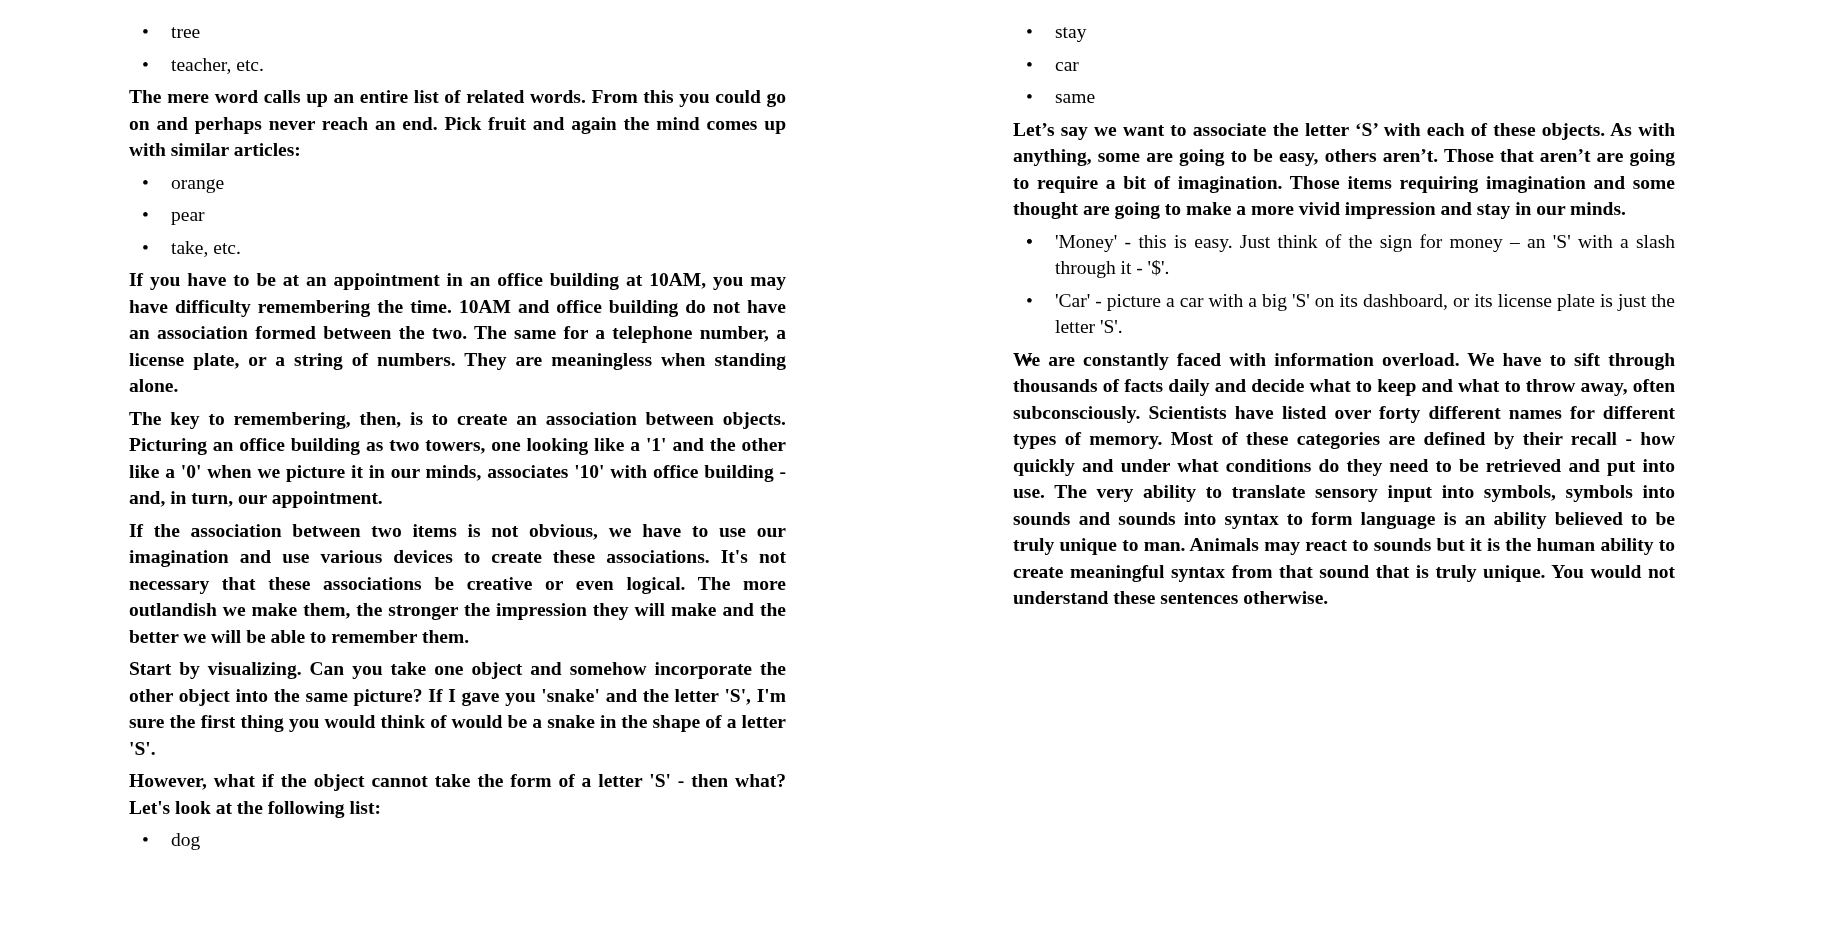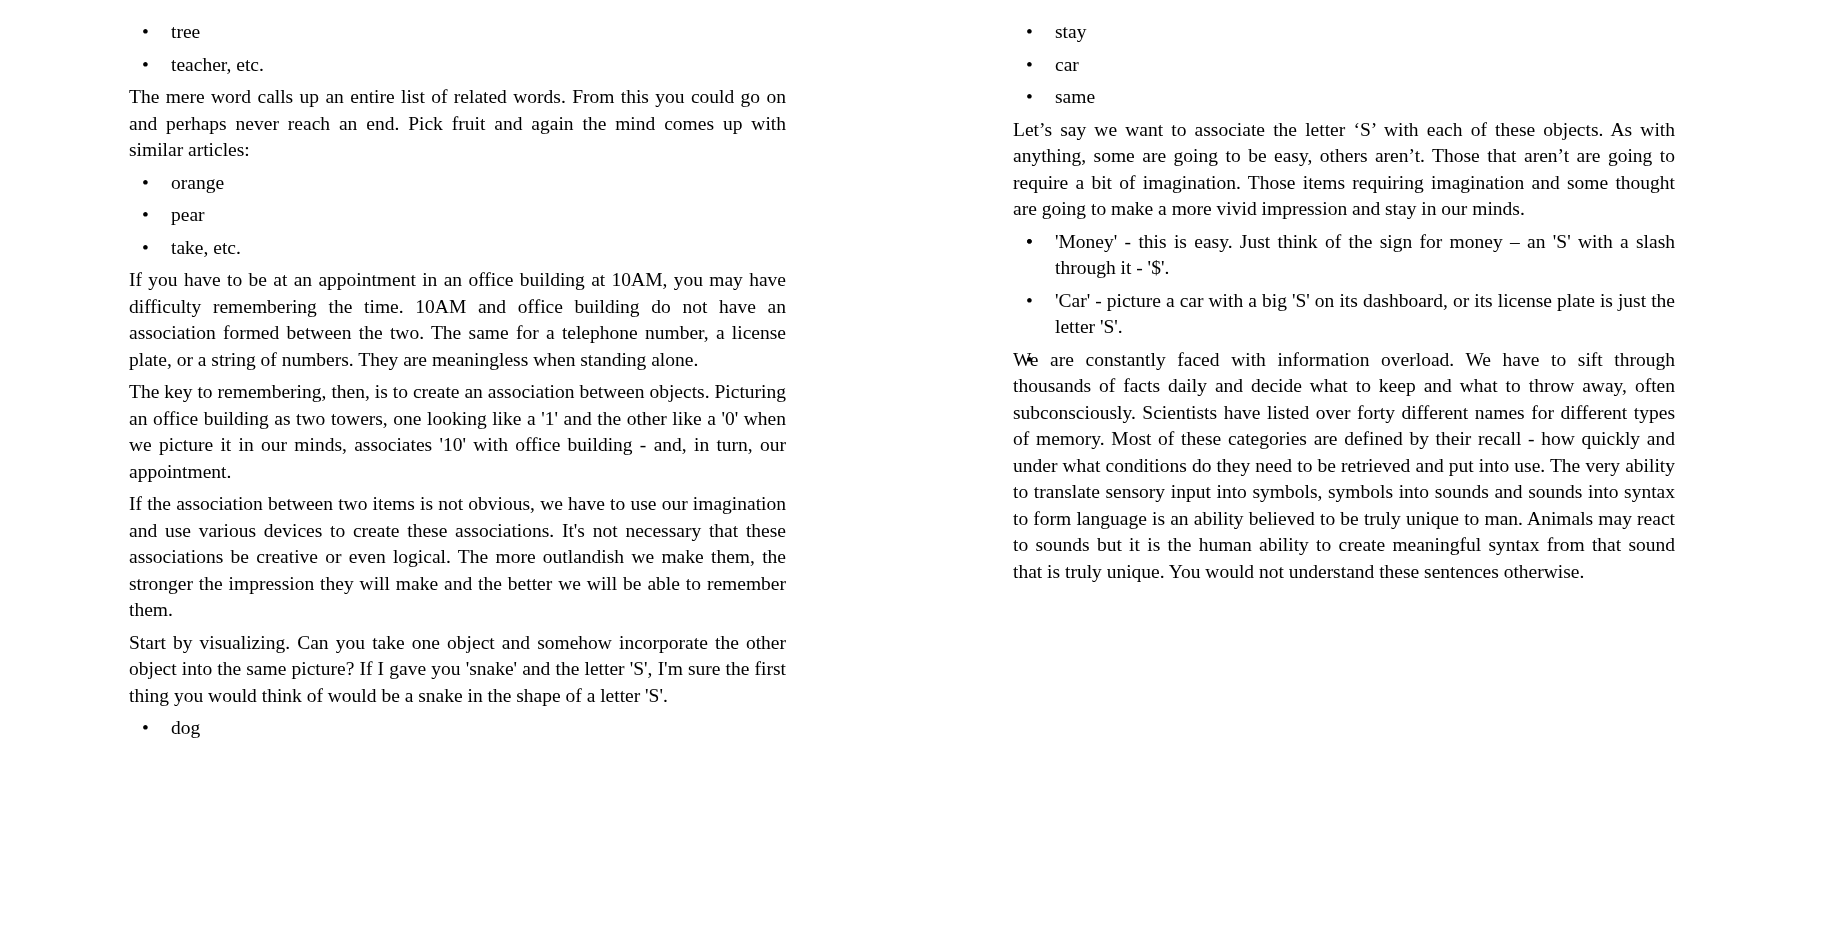--- a/index.html
+++ b/index.html
@@ -22,20 +22,21 @@
     font-size: 19.5px;
     line-height: 26.5px;
     text-align: justify;
     text-justify: inter-word;
   }
   .column-left  { left: 129px;  width: 657px; }
   .column-right { left: 1013px; width: 662px; }
   .para {
     margin: 0 0 6px 0;
     padding: 0;
+    font-weight: bold;
   }
   .bullet-item {
     position: relative;
     margin: 0 0 6px 0;
     padding-left: 42px;
   }
   .bullet-glyph {
     position: absolute;
     left: 13px;
     top: 0;
@@ -49,20 +50,21 @@
       <div class="bullet-item"><span class="bullet-glyph">•</span><span class="bullet-text">tree</span></div>
       <div class="bullet-item"><span class="bullet-glyph">•</span><span class="bullet-text">teacher, etc.</span></div>
       <p class="para">The mere word calls up an entire list of related words. From this you could go on and perhaps never reach an end. Pick fruit and again the mind comes up with similar articles:</p>
       <div class="bullet-item"><span class="bullet-glyph">•</span><span class="bullet-text">orange</span></div>
       <div class="bullet-item"><span class="bullet-glyph">•</span><span class="bullet-text">pear</span></div>
       <div class="bullet-item"><span class="bullet-glyph">•</span><span class="bullet-text">take, etc.</span></div>
       <p class="para">If you have to be at an appointment in an office building at 10AM, you may have difficulty remembering the time. 10AM and office building do not have an association formed between the two. The same for a telephone number, a license plate, or a string of numbers. They are meaningless when standing alone.</p>
       <p class="para">The key to remembering, then, is to create an association between objects. Picturing an office building as two towers, one looking like a '1' and the other like a '0' when we picture it in our minds, associates '10' with office building - and, in turn, our appointment.</p>
       <p class="para">If the association between two items is not obvious, we have to use our imagination and use various devices to create these associations. It's not necessary that these associations be creative or even logical. The more outlandish we make them, the stronger the impression they will make and the better we will be able to remember them.</p>
       <p class="para">Start by visualizing. Can you take one object and somehow incorporate the other object into the same picture? If I gave you 'snake' and the letter 'S', I'm sure the first thing you would think of would be a snake in the shape of a letter 'S'.</p>
+      <p class="para">However, what if the object cannot take the form of a letter 'S' - then what? Let's look at the following list:</p>
       <div class="bullet-item"><span class="bullet-glyph">•</span><span class="bullet-text">dog</span></div>
     </div>
   <div class="column column-right">
       <div class="bullet-item"><span class="bullet-glyph">•</span><span class="bullet-text">stay</span></div>
       <div class="bullet-item"><span class="bullet-glyph">•</span><span class="bullet-text">car</span></div>
       <div class="bullet-item"><span class="bullet-glyph">•</span><span class="bullet-text">same</span></div>
       <p class="para">Let’s say we want to associate the letter ‘S’ with each of these objects. As with anything, some are going to be easy, others aren’t. Those that aren’t are going to require a bit of imagination. Those items requiring imagination and some thought are going to make a more vivid impression and stay in our minds.</p>
       <div class="bullet-item"><span class="bullet-glyph">•</span></div>
       <div class="bullet-item"><span class="bullet-glyph">•</span><span class="bullet-text">'Money' - this is easy. Just think of the sign for money – an 'S' with a slash through it - '$'.</span></div>
       <div class="bullet-item"><span class="bullet-glyph">•</span><span class="bullet-text">'Car' - picture a car with a big 'S' on its dashboard, or its license plate is just the letter 'S'.</span></div>

